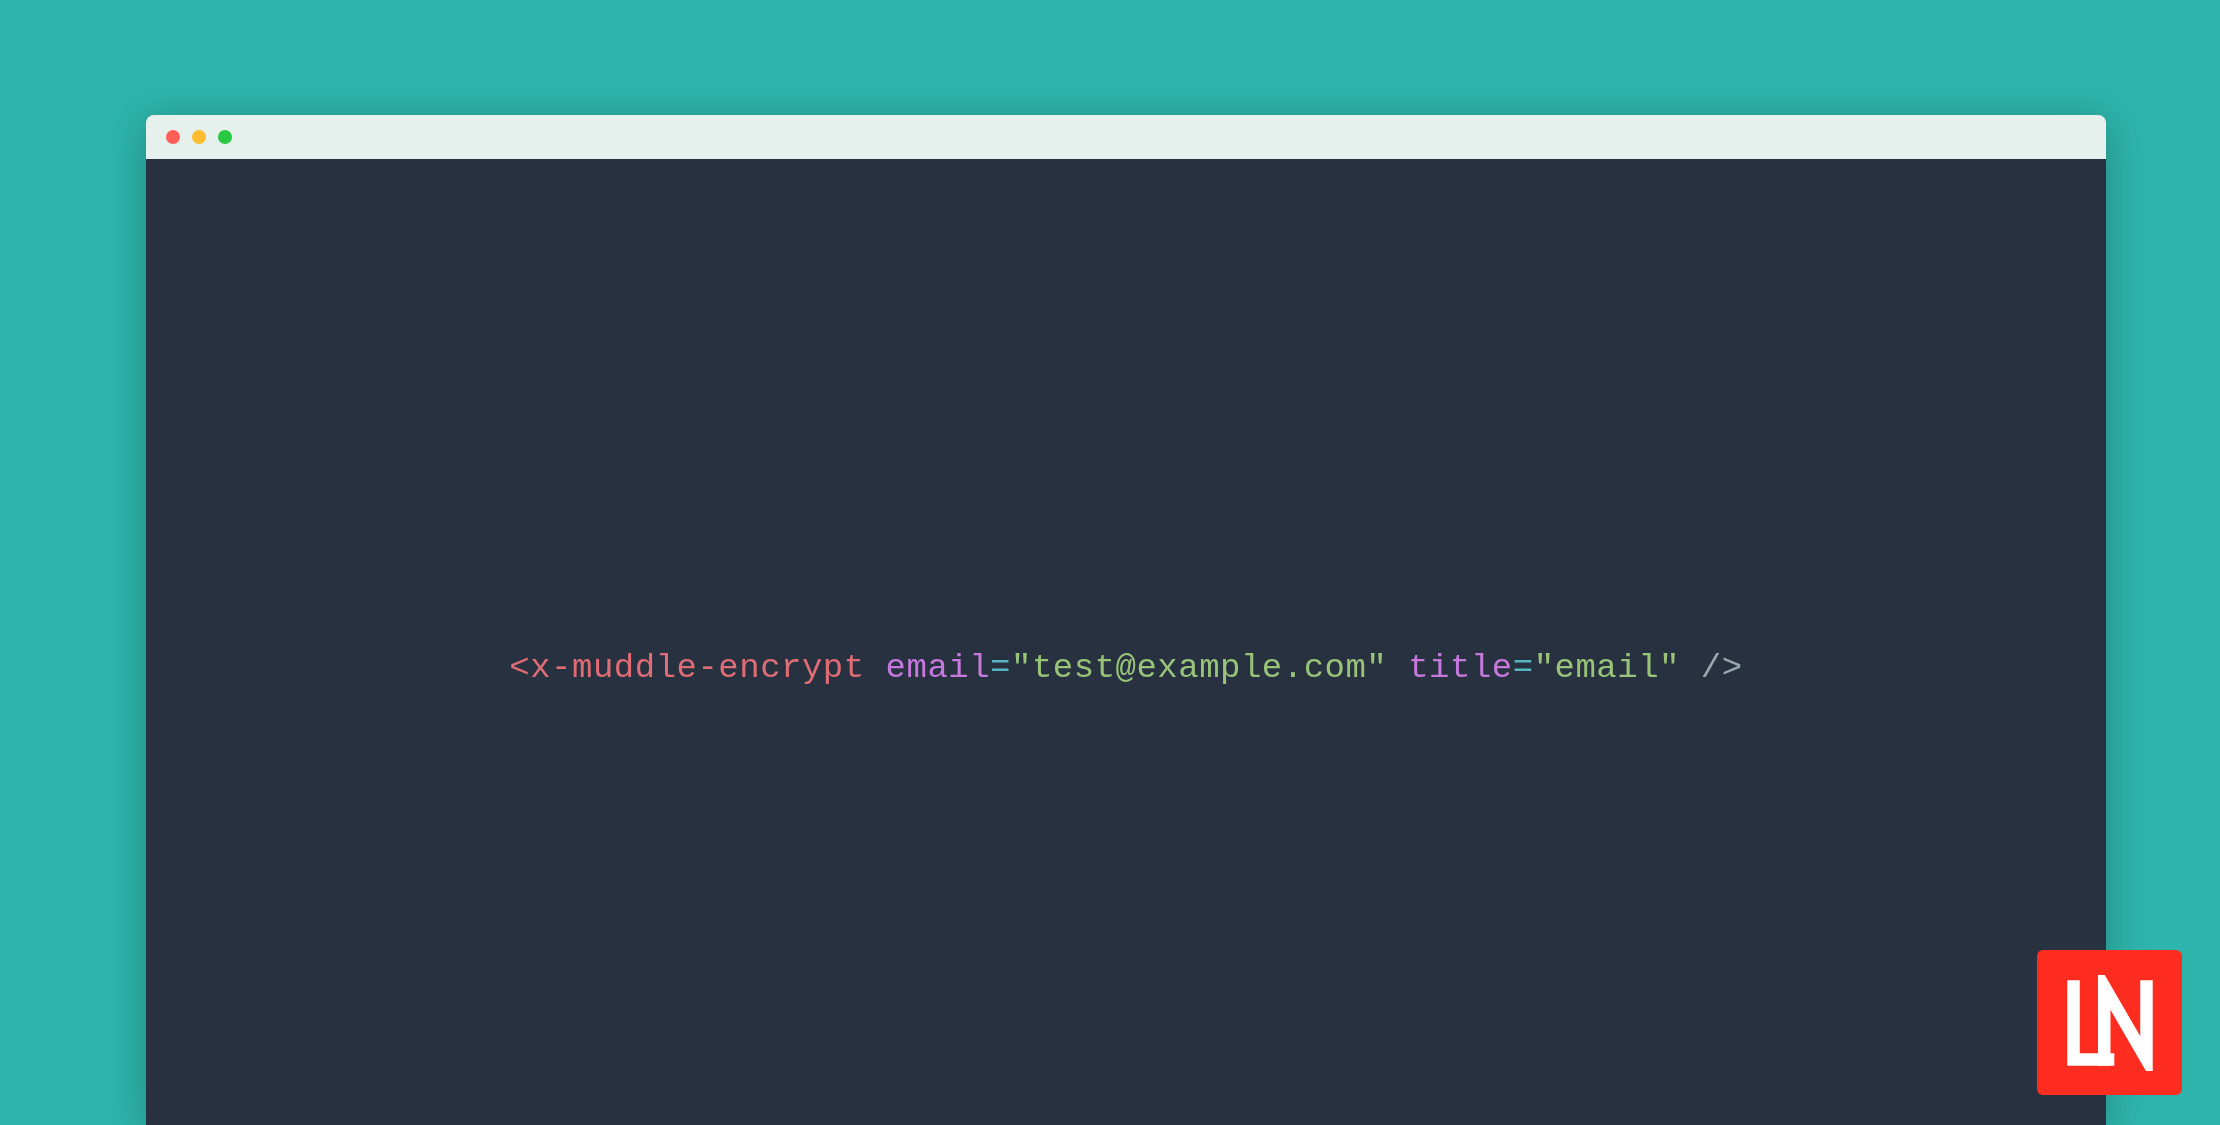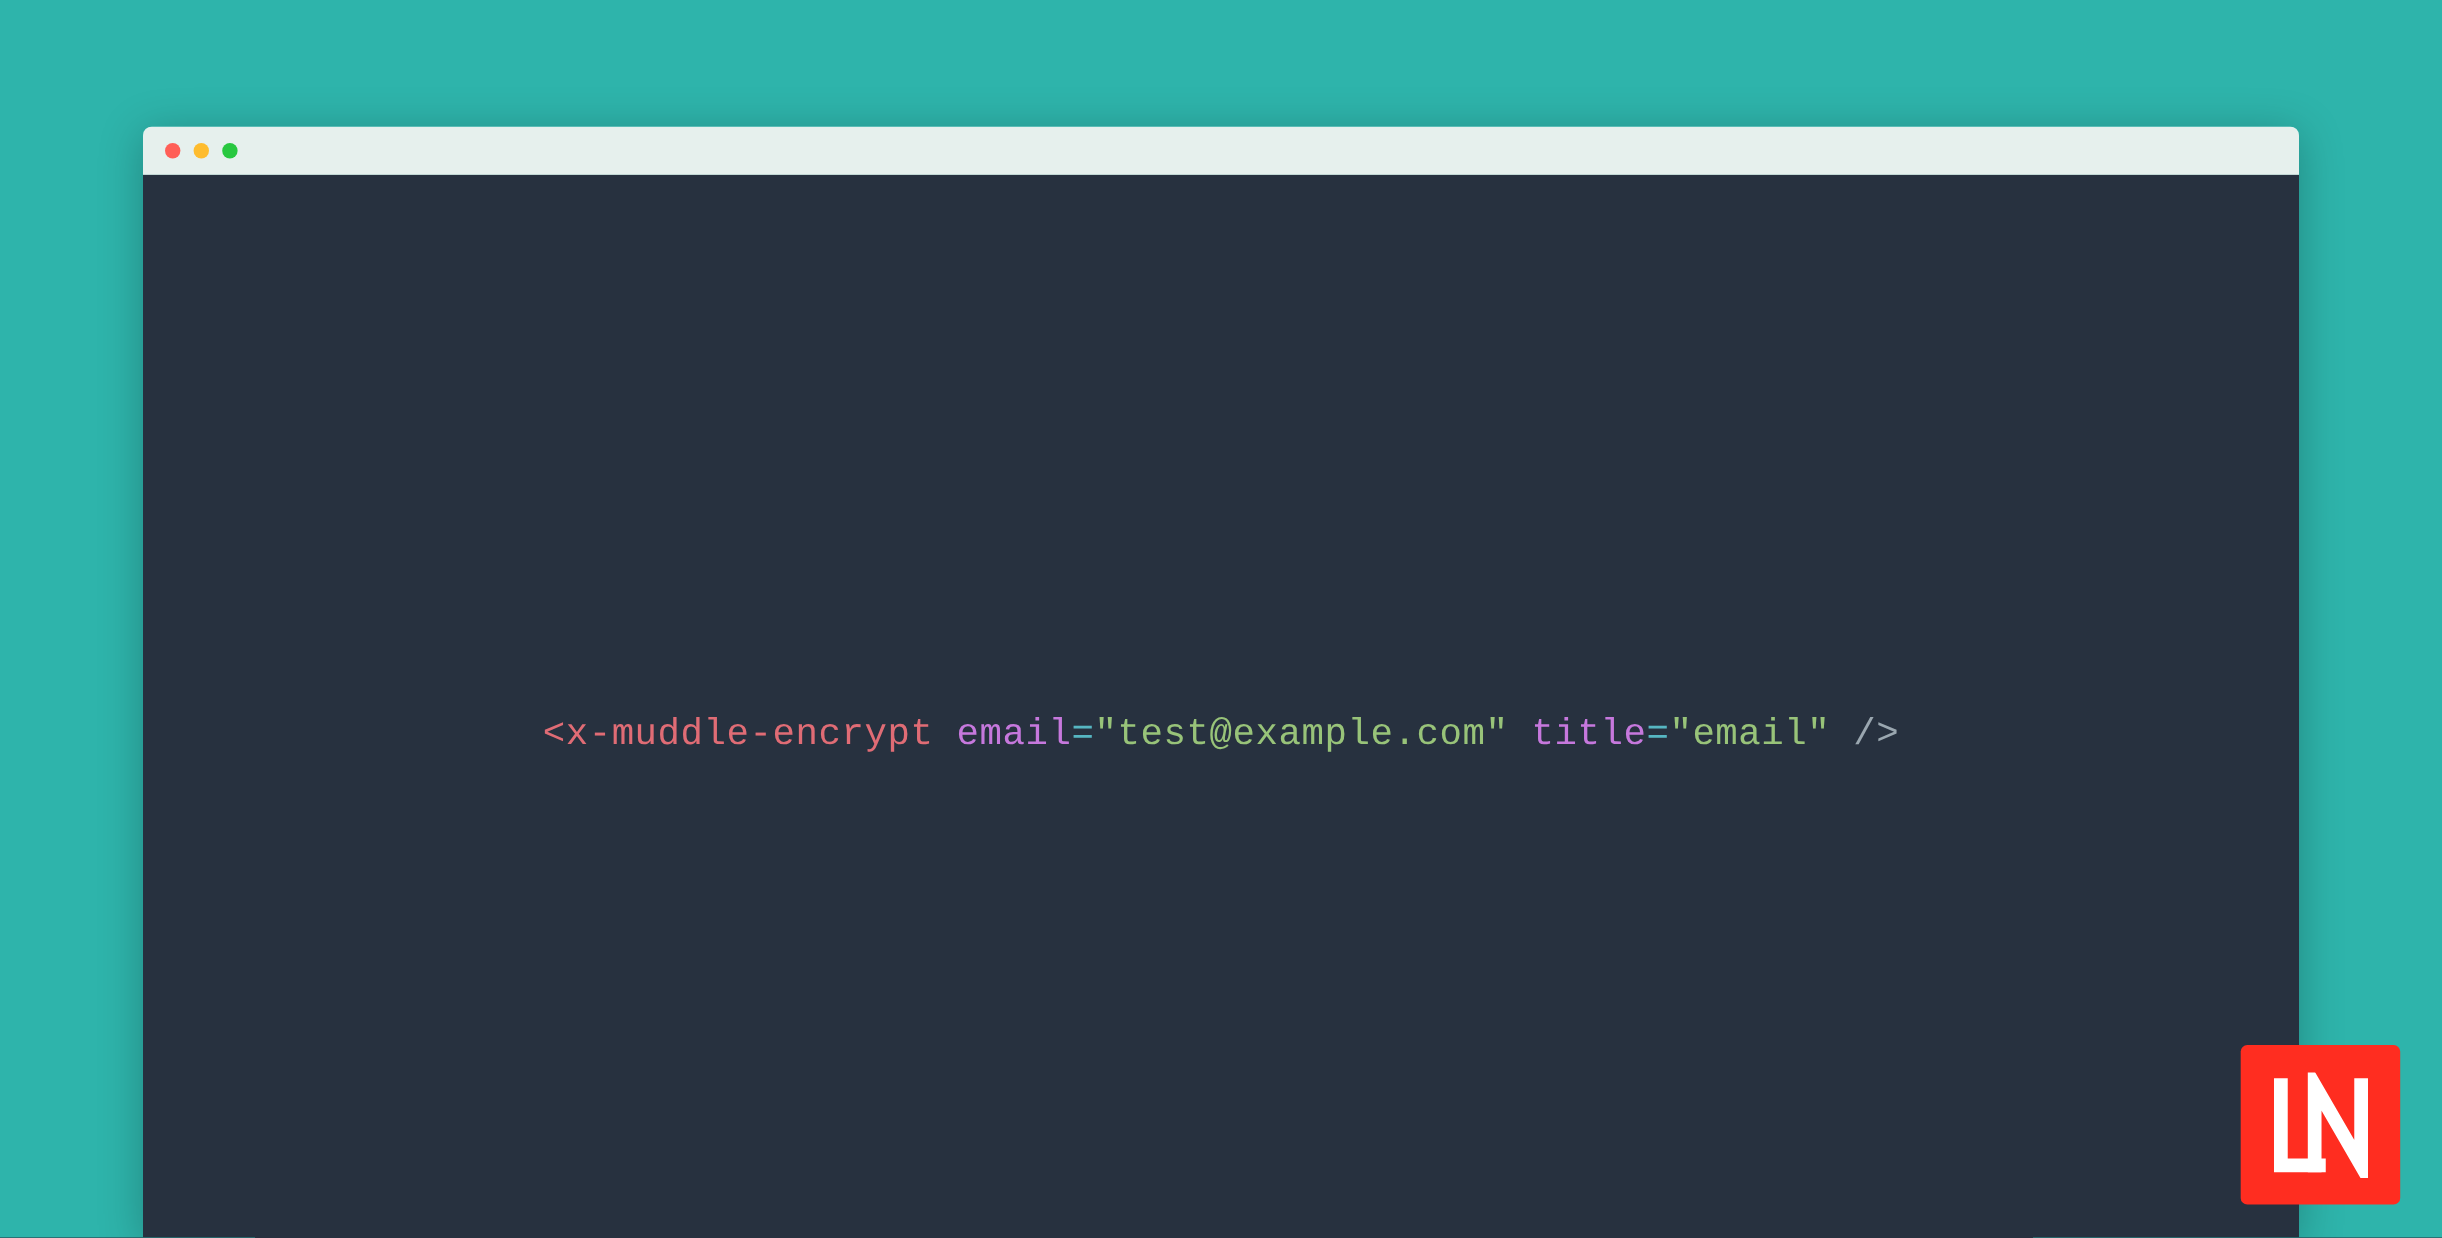--- a/index.html
+++ b/index.html
@@ -9,21 +9,21 @@
     height: 1125px;
     overflow: hidden;
   }
   body {
     background: #2eb4ab;
     font-family: "SF Mono", "Menlo", "Consolas", "Liberation Mono", monospace;
     position: relative;
   }
   .window {
     position: absolute;
-    left: 130px;
+    left: 146px;
     top: 115px;
     width: 1960px;
     height: 1010px;
     border-radius: 8px 8px 0 0;
     overflow: hidden;
     box-shadow: 0 6px 40px rgba(0,0,0,0.25);
   }
   .titlebar {
     height: 44px;
     background: #e6f0ed;

